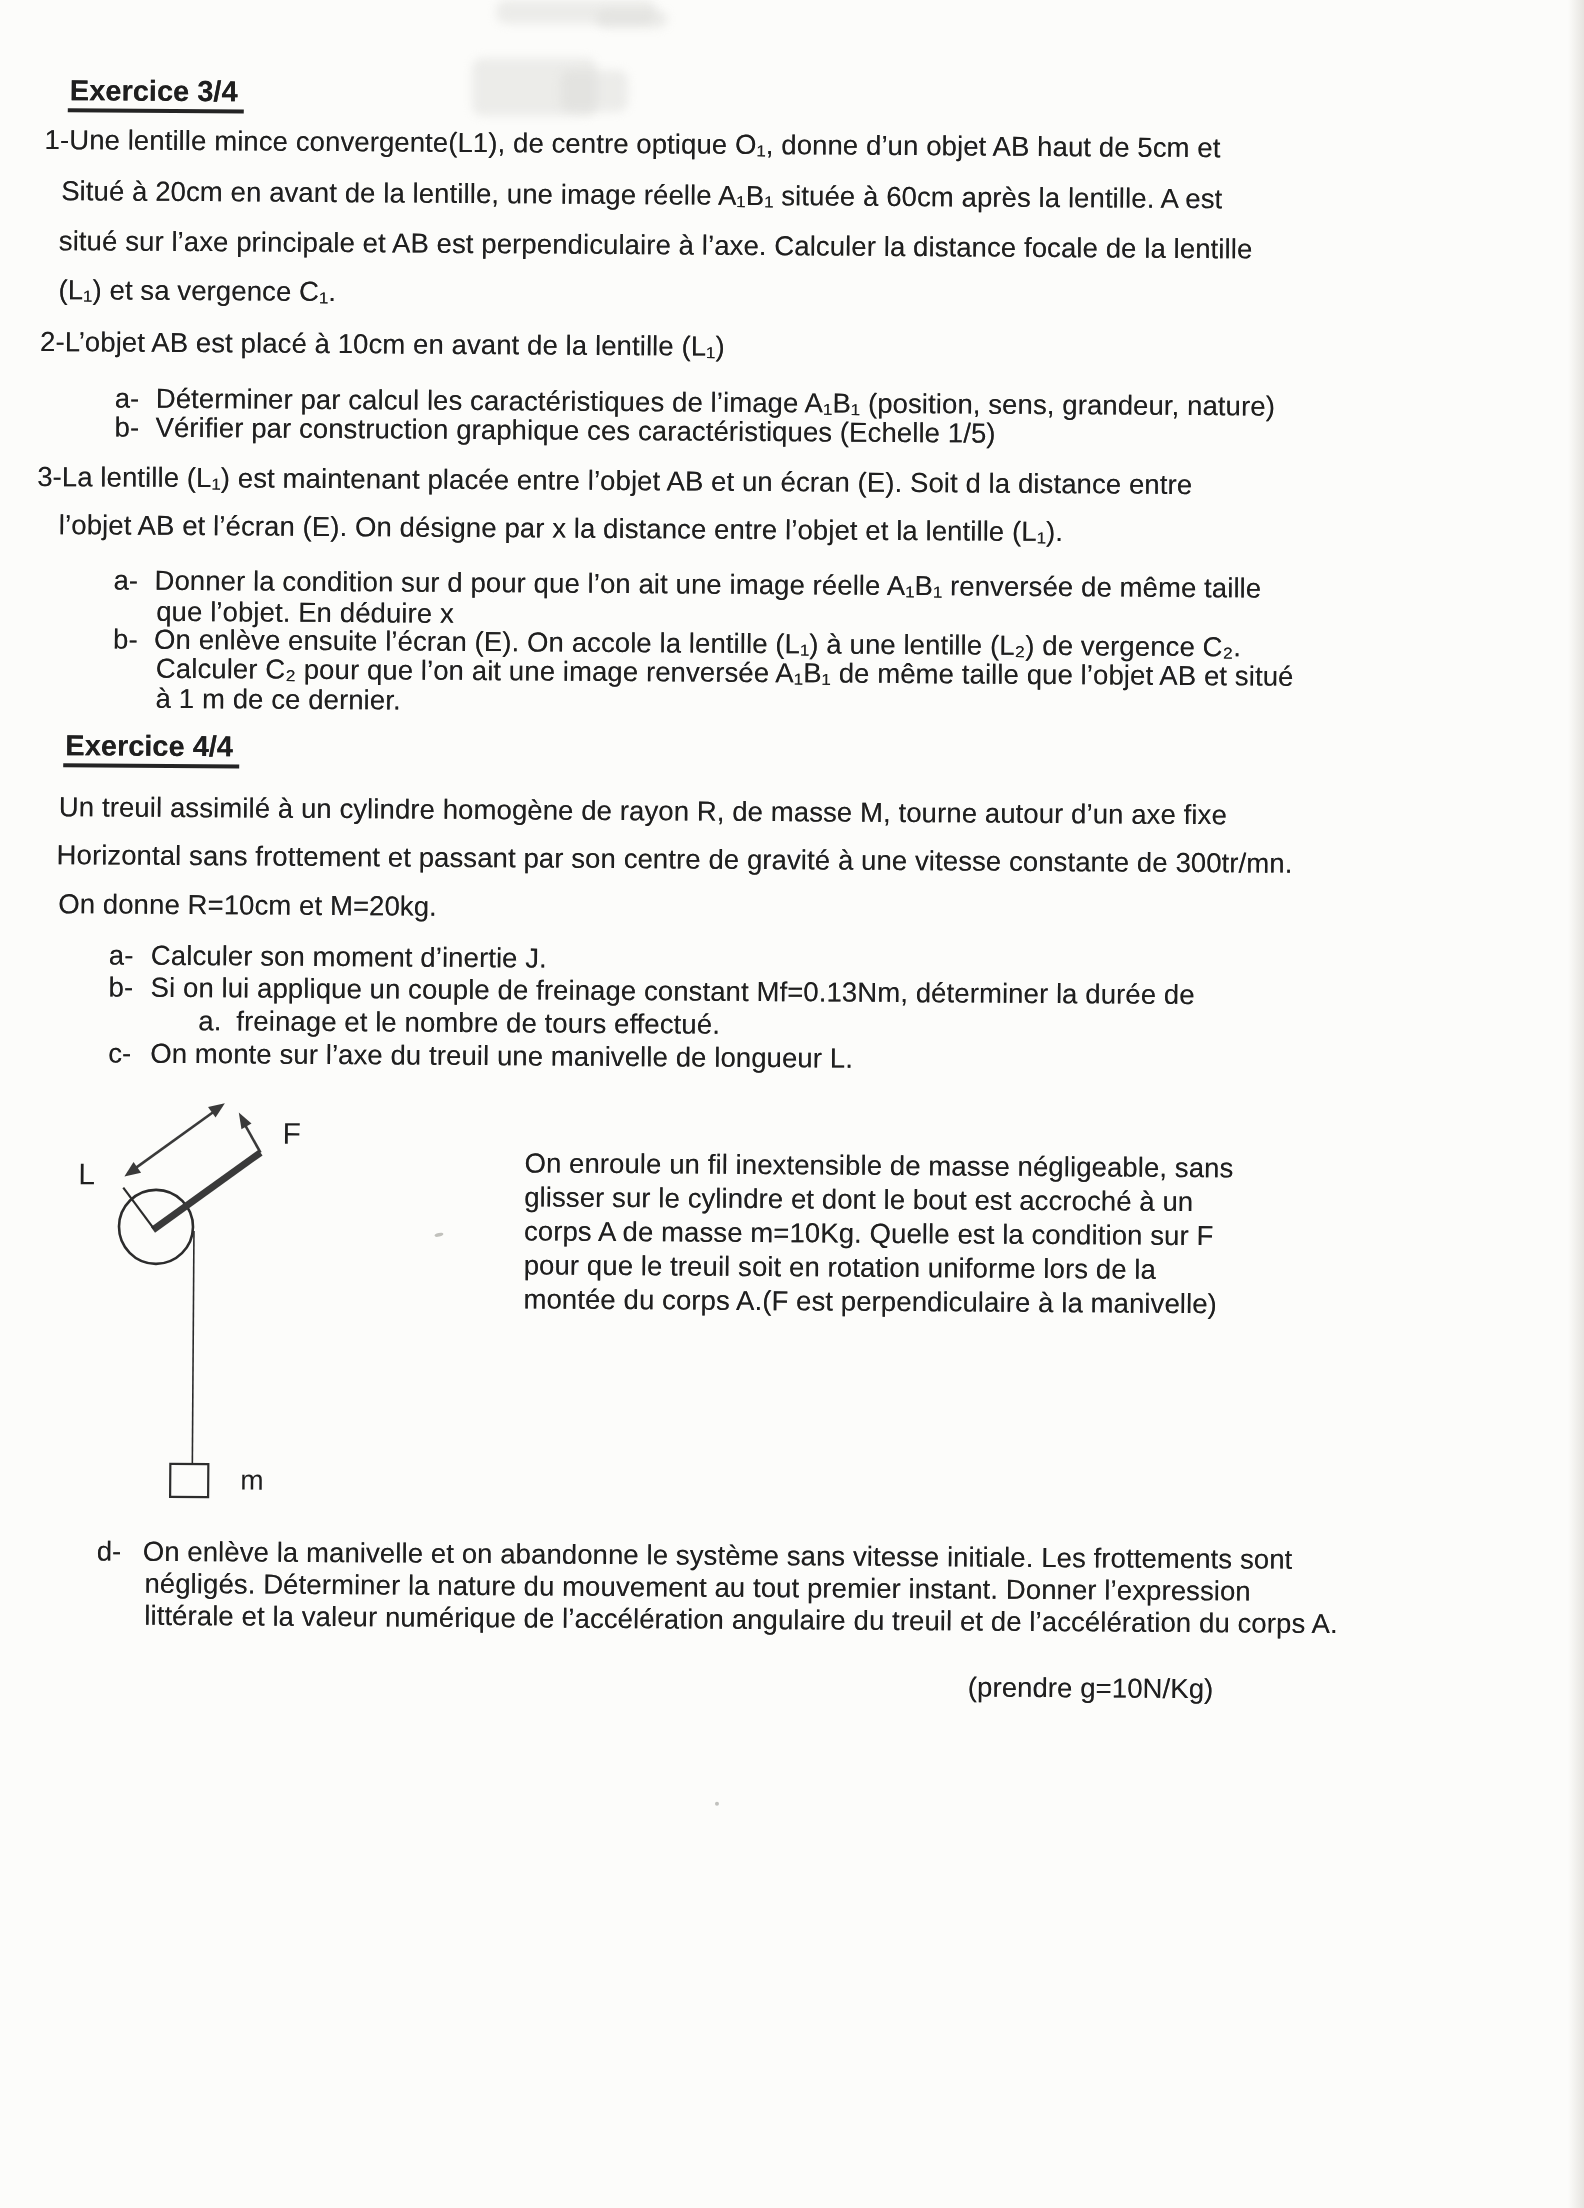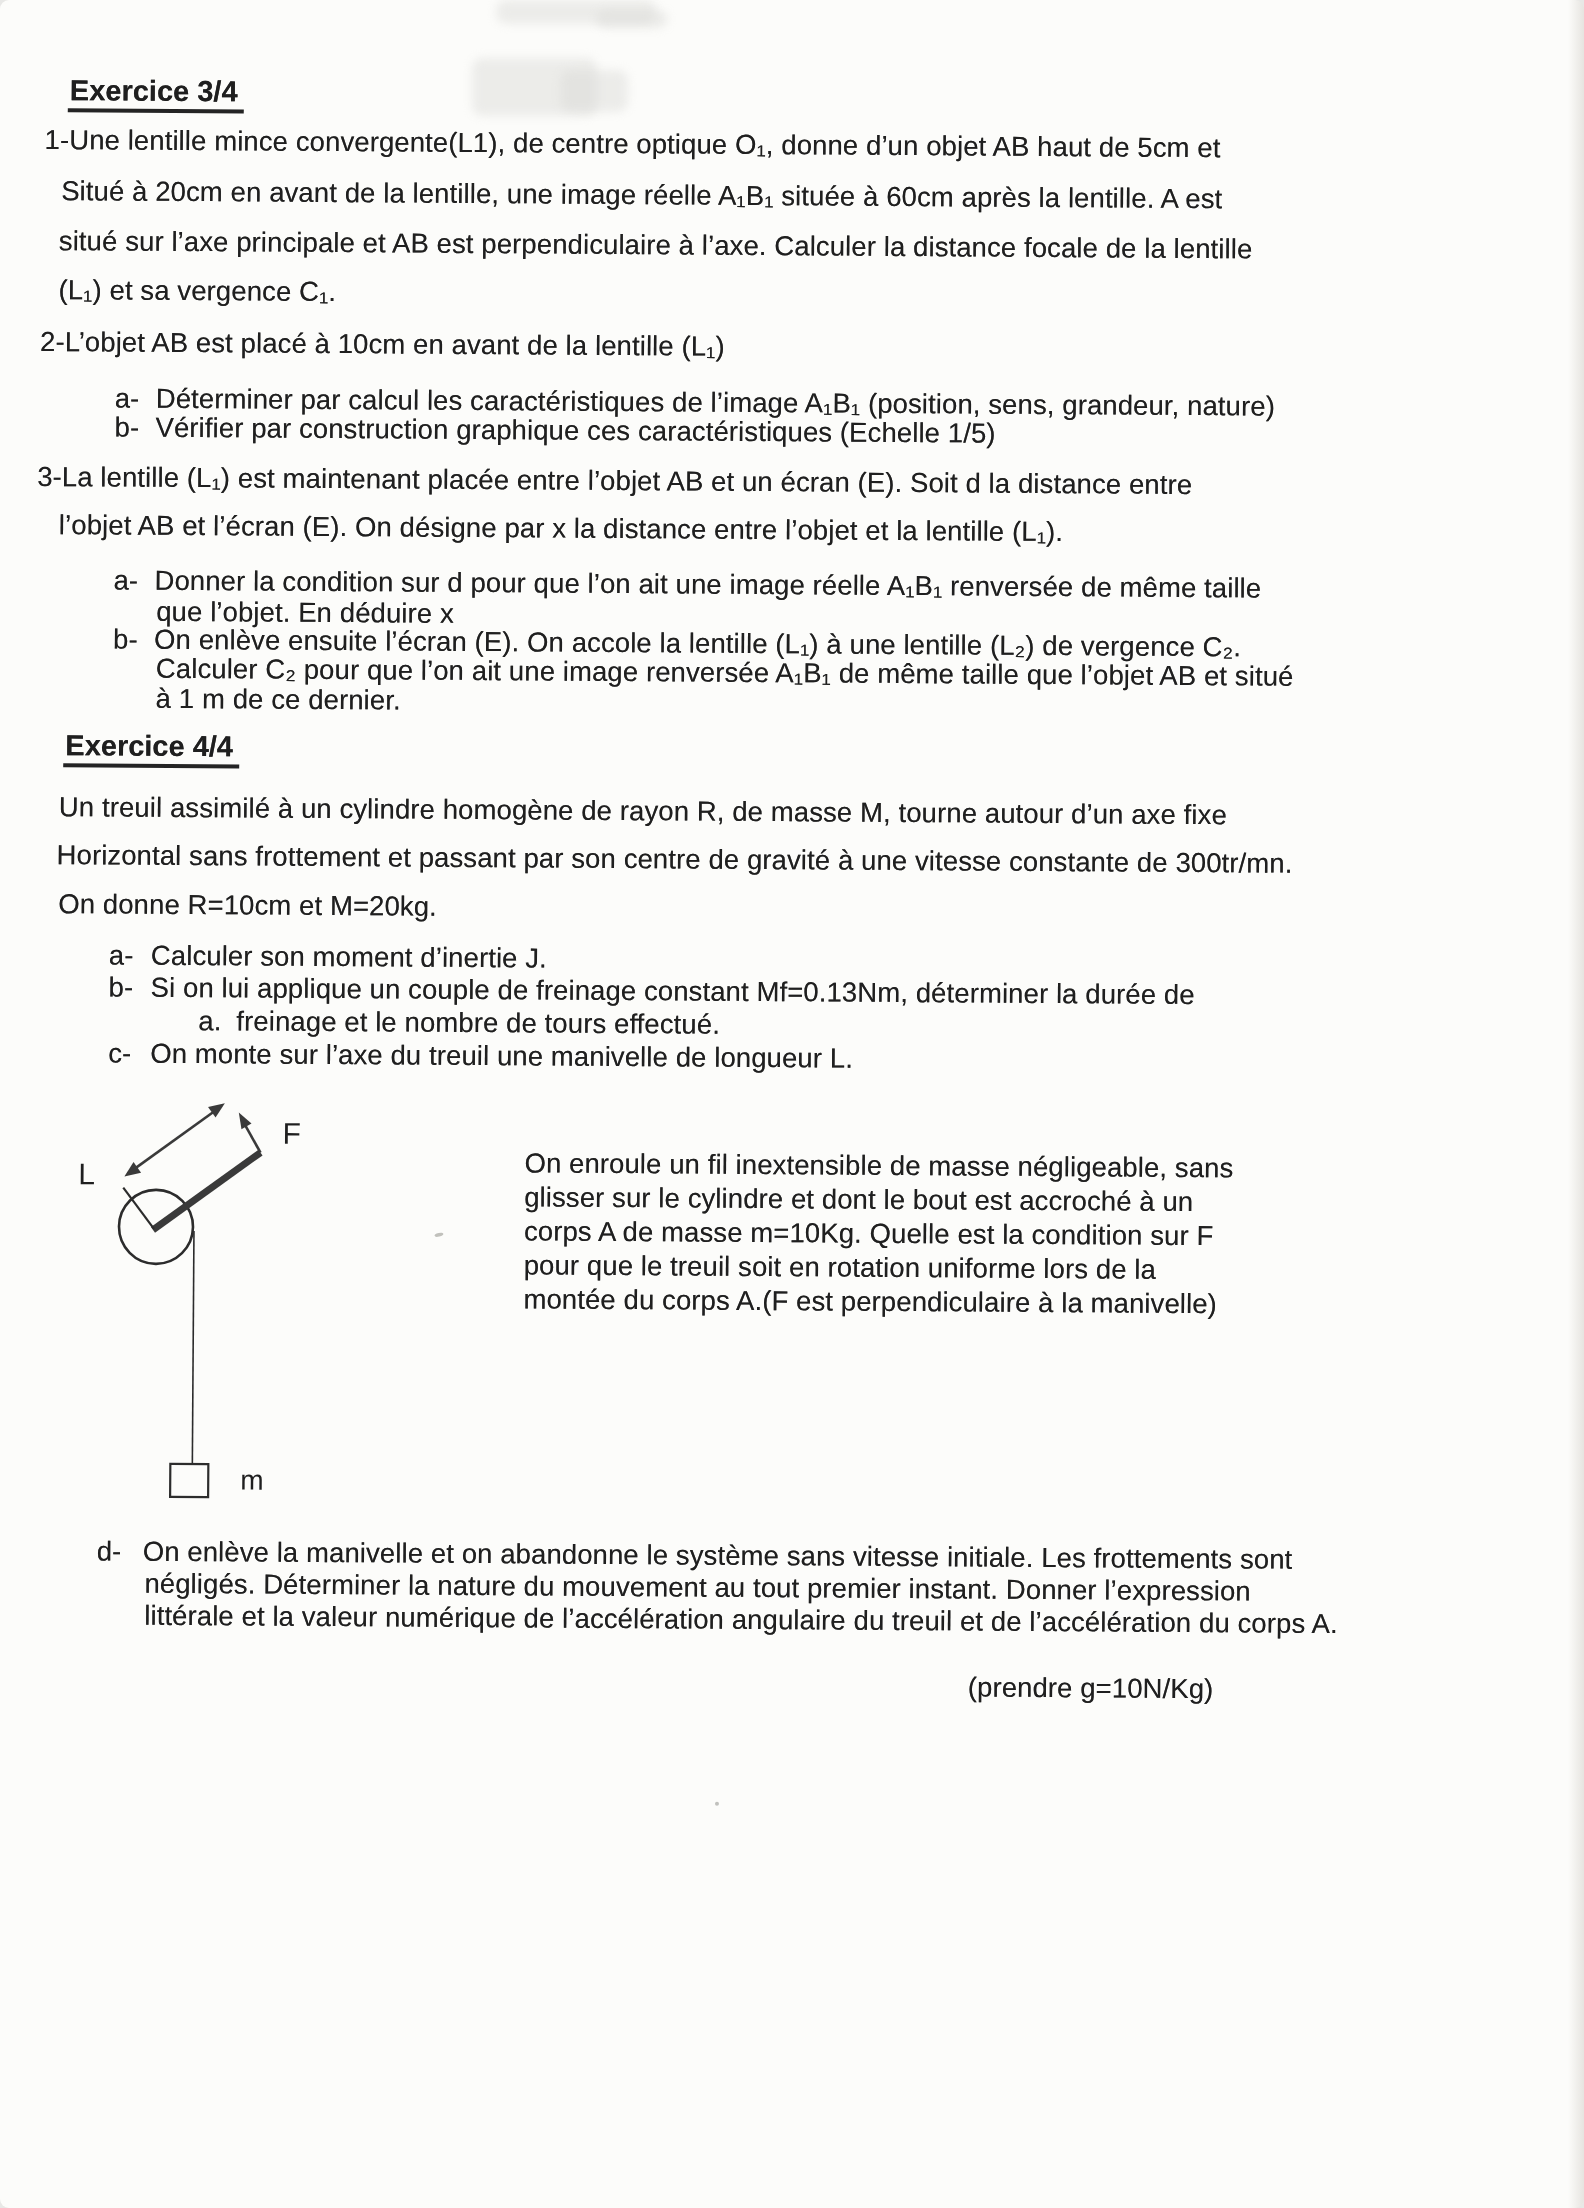--- a/index.html
+++ b/index.html
@@ -1,19 +1,19 @@
 <!DOCTYPE html>
 <html><head>
 <meta charset="utf-8">
 <style>
   html,body{margin:0;padding:0;background:#e8e8e6;}
   .page{
     position:relative;width:1584px;height:2208px;margin:0 auto;
     background:#fcfcfa;overflow:hidden;
-    font-family:"Liberation Sans","DejaVu Sans",sans-serif;color:#1f1f1f;border-radius:9px;
+    font-family:"Liberation Sans","DejaVu Sans",sans-serif;color:#1f1f1f;
   }
   .tilt{position:absolute;left:0;top:0;width:100%;height:100%;
     transform:rotate(0.4deg);transform-origin:40px 80px;}
   .t{
     position:absolute;white-space:nowrap;font-size:27.5px;line-height:1;
     letter-spacing:0.1px;text-shadow:0 0 0.4px rgba(25,25,25,0.65);
   }
   .title{
     position:absolute;white-space:nowrap;font-size:29px;font-weight:700;
     border-bottom:4px solid #242424;padding:0 6px 3px 2px;margin-left:-2px;

